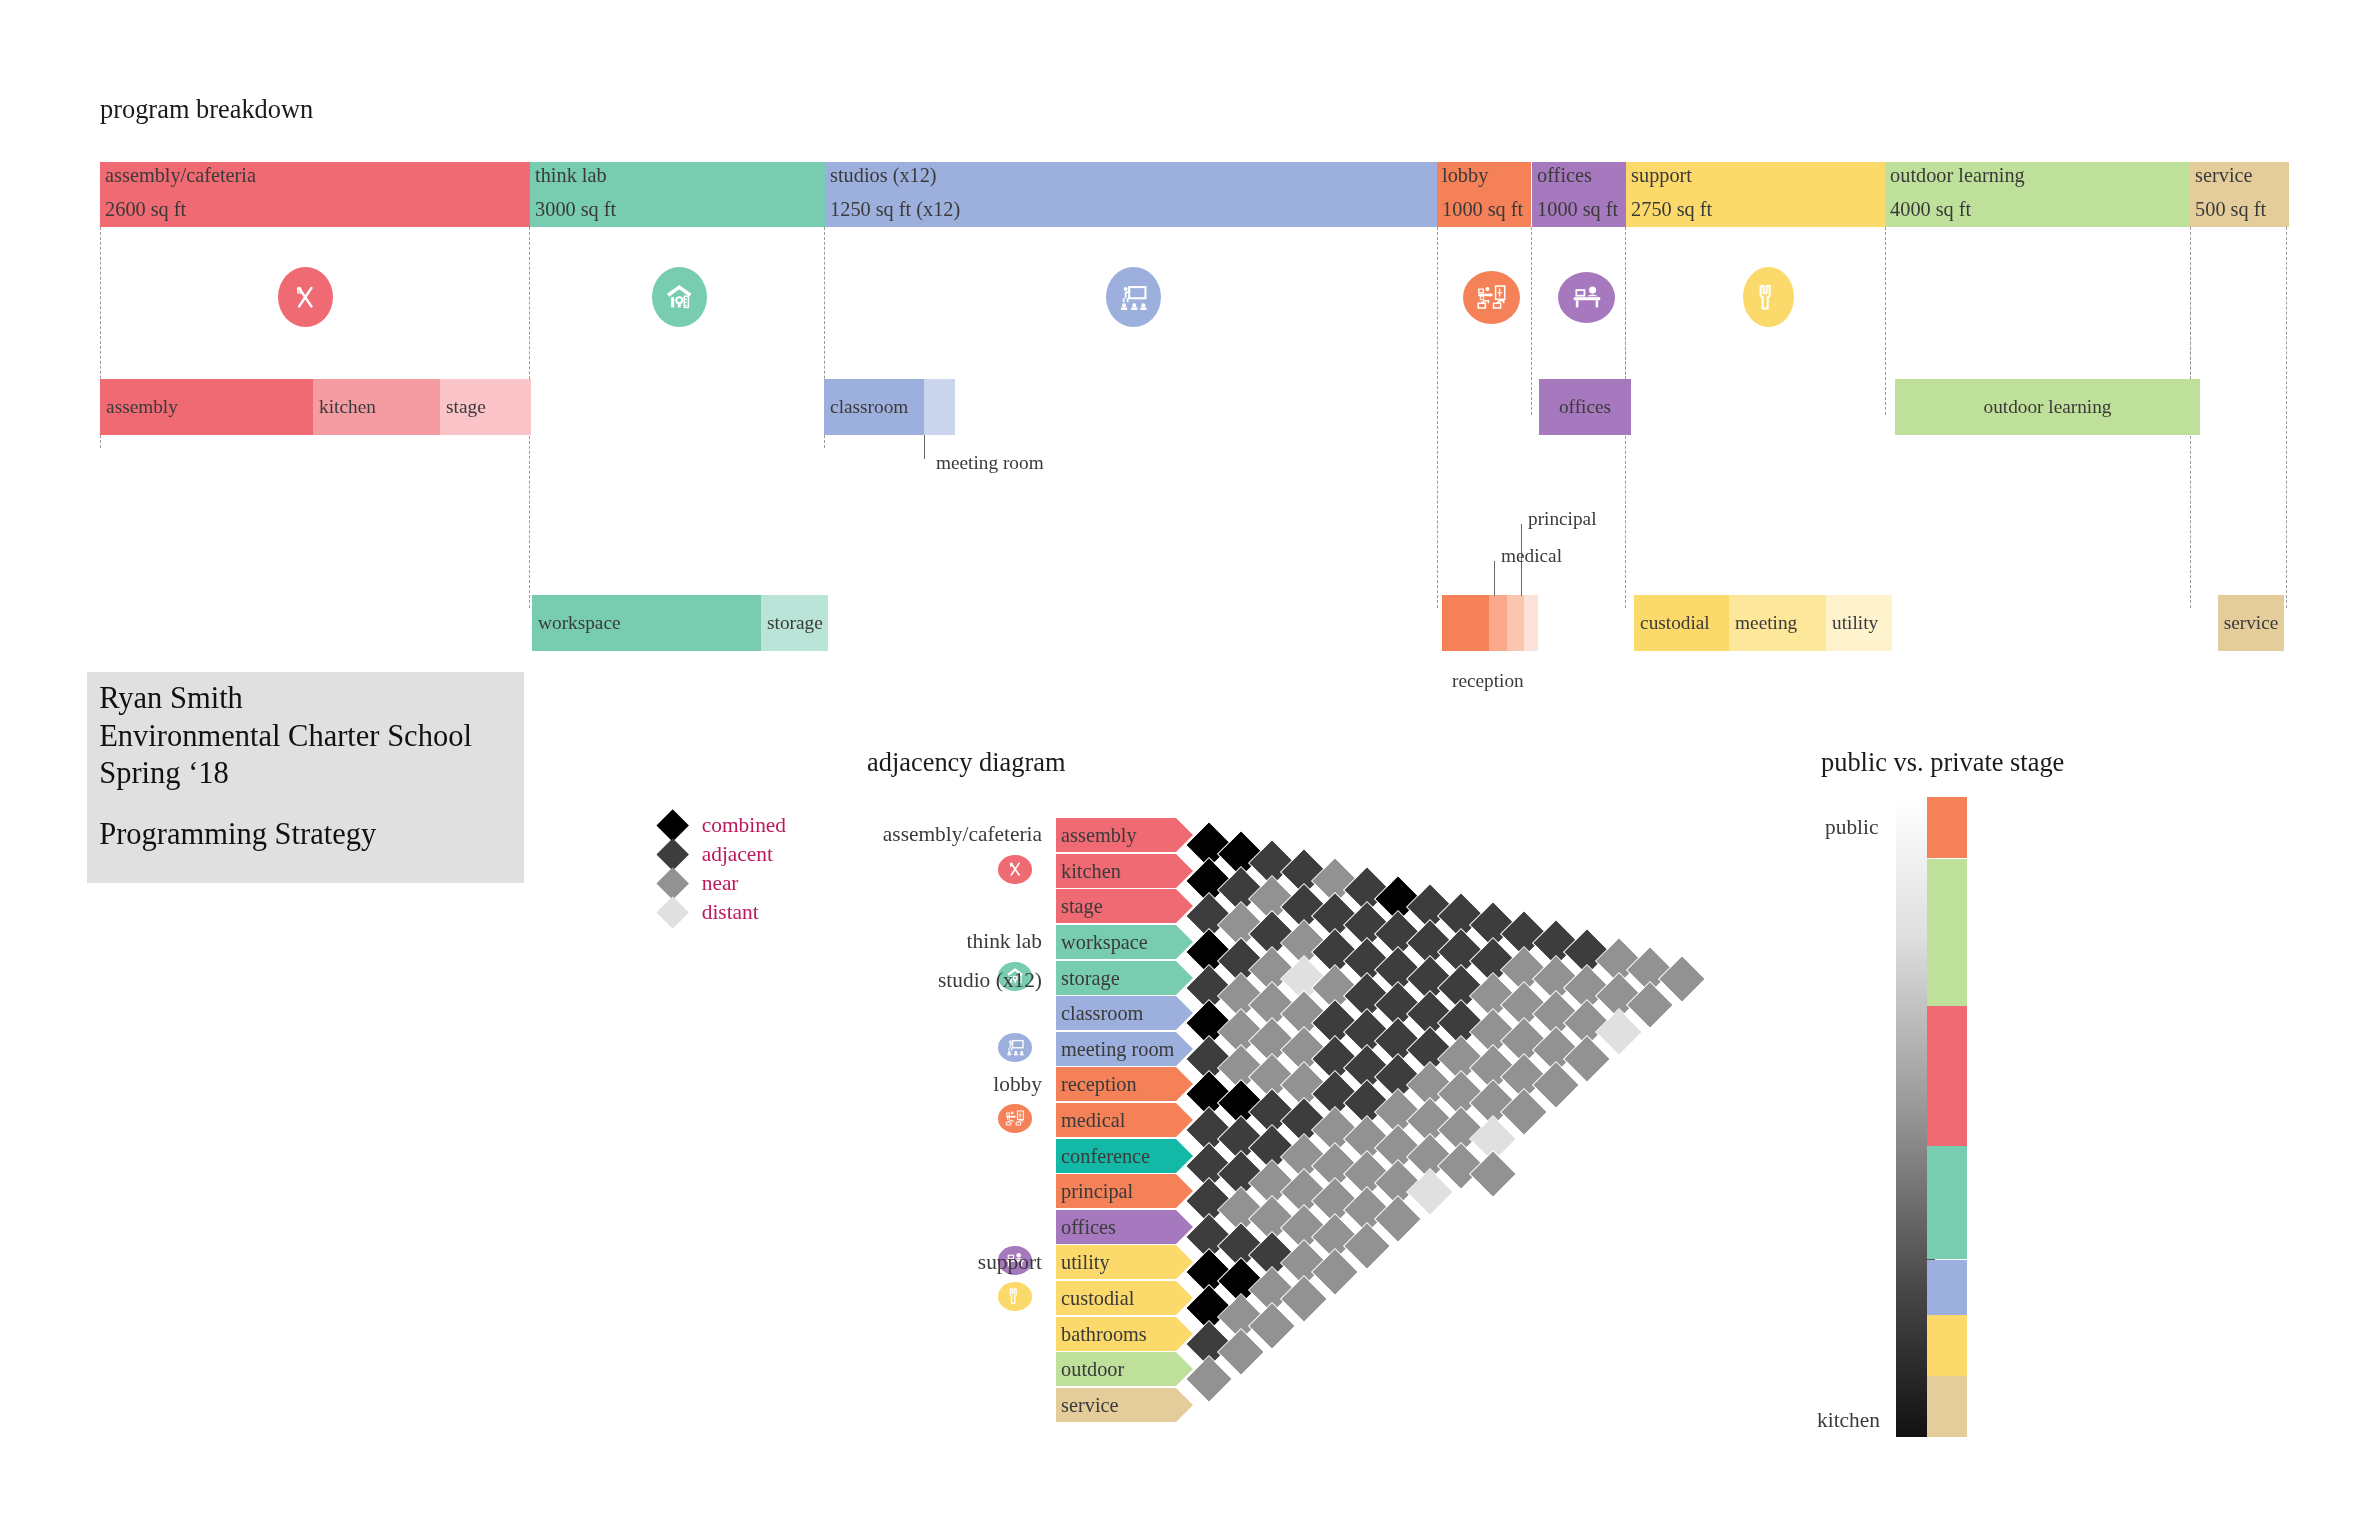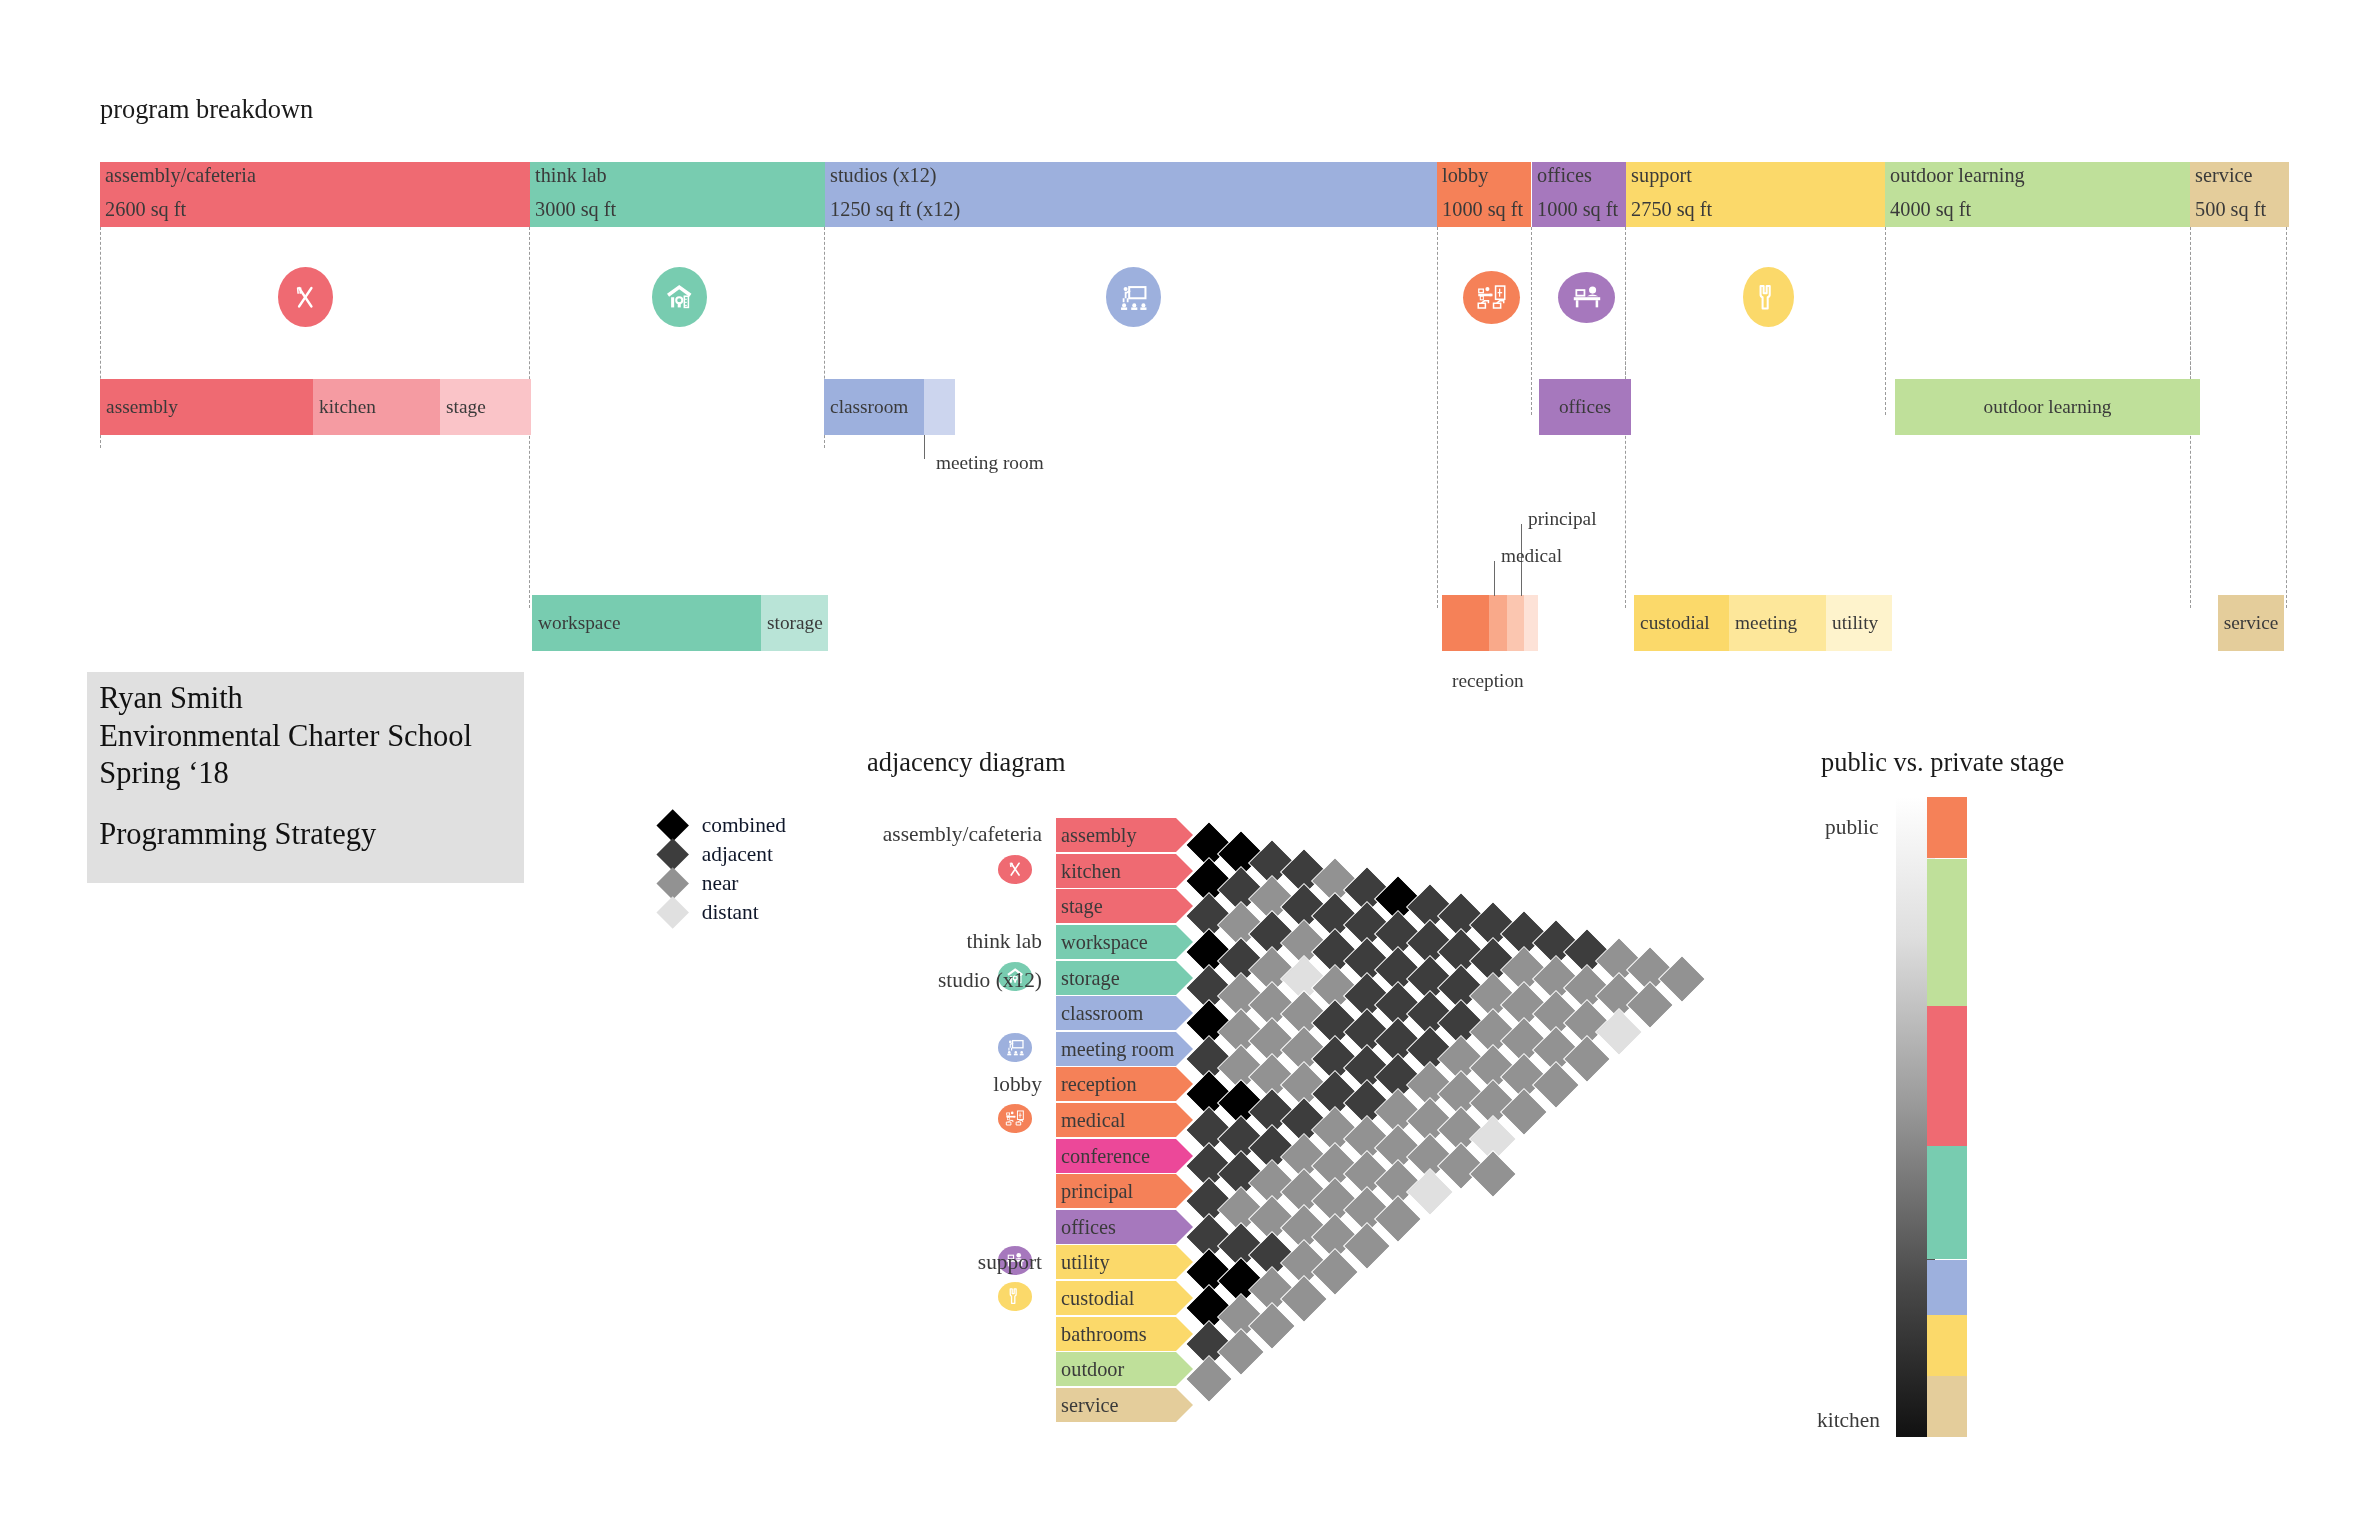--- a/index.html
+++ b/index.html
@@ -74,21 +74,21 @@
   #title-block .tline {
     position:absolute; left:12.2px; font-size: 30.5px; color:#111; white-space:nowrap;
   }
 
   
   .legend-row { position:absolute; display:flex; align-items:center; }
   .dia {
     width: 23.4px; height: 23.4px; transform: rotate(45deg);
     flex: 0 0 auto;
   }
-  .legend-row span.lbl { font-size:21.4px; margin-left: 17.3px; color:#0f172a; white-space:nowrap; }
+  .legend-row span.lbl { font-size:21.4px; margin-left: 17.3px; color:#be185d; white-space:nowrap; }
 
   
   .mrow {
     position:absolute; height: 34px; width: 137px;
     display:flex; align-items:center;
     clip-path: polygon(0 0, calc(100% - 17px) 0, 100% 50%, calc(100% - 17px) 100%, 0 100%);
   }
   .mrow span { font-size:20.3px; padding-left:5.1px; white-space:nowrap; color:#3a3a3a; }
 
   .group-lbl { position:absolute; font-size:21.4px; color:#3a3a3a; white-space:nowrap; text-align:right; }
@@ -415,21 +415,21 @@
     </div>
     <div class="mrow" style="left: 1056px; top: 1032px; background: rgb(157, 176, 221);">
       <span>meeting room</span>
     </div>
     <div class="mrow" style="left: 1056px; top: 1067px; background: rgb(245, 129, 88);">
       <span>reception</span>
     </div>
     <div class="mrow" style="left: 1056px; top: 1103px; background: rgb(245, 129, 88);">
       <span>medical</span>
     </div>
-    <div class="mrow" style="left: 1056px; top: 1139px; background: #ec4899;">
+    <div class="mrow" style="left: 1056px; top: 1139px; background: #14b8a6;">
       <span>conference</span>
     </div>
     <div class="mrow" style="left: 1056px; top: 1174px; background: rgb(245, 129, 88);">
       <span>principal</span>
     </div>
     <div class="mrow" style="left: 1056px; top: 1210px; background: rgb(166, 120, 189);">
       <span>offices</span>
     </div>
     <div class="mrow" style="left: 1056px; top: 1245px; background: rgb(251, 217, 106);">
       <span>utility</span>

